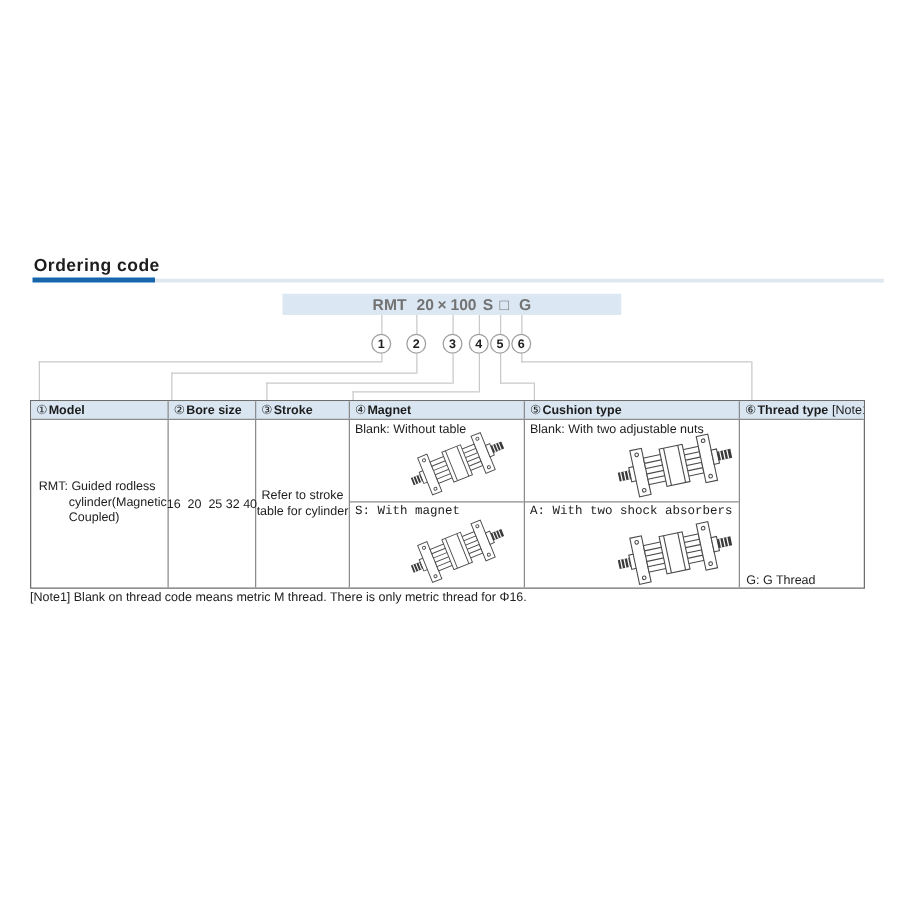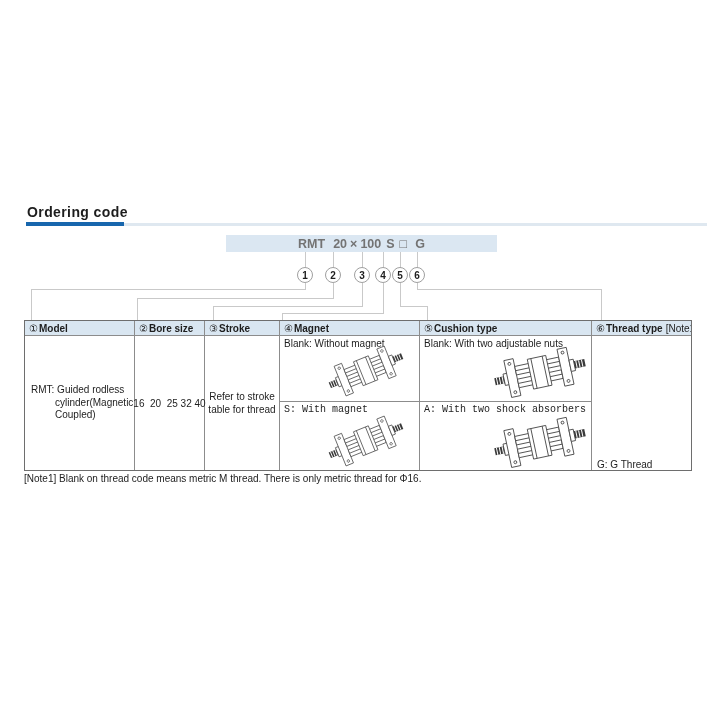--- a/index.html
+++ b/index.html
@@ -180,25 +180,25 @@
 
     <div class="tbody">
       <div class="cell w0 model-cell">
         <div>RMT: Guided rodless</div>
         <div class="indent">cylinder(Magnetic</div>
         <div class="indent">Coupled)</div>
       </div>
       <div class="cell w1 centered">16  20  25 32 40</div>
       <div class="cell w2 centered">
         <div>Refer to stroke</div>
-        <div>table for thread</div>
+        <div>table for cylinder</div>
       </div>
       <div class="cell w3 mag">
         <div class="sub">
-          <span class="opt">Blank: Without magnet</span>
+          <span class="opt">Blank: Without table</span>
           <span class="cyl-wrap">
             <svg class="cyl" viewBox="0 0 127 64">
                 <use href="#cyl-glyph" xlink:href="#cyl-glyph"></use>
               </svg>
           </span>
         </div>
         <div class="sub">
           <span class="opt">S: With magnet</span>
           <span class="cyl-wrap">
             <svg class="cyl" viewBox="0 0 127 64">

